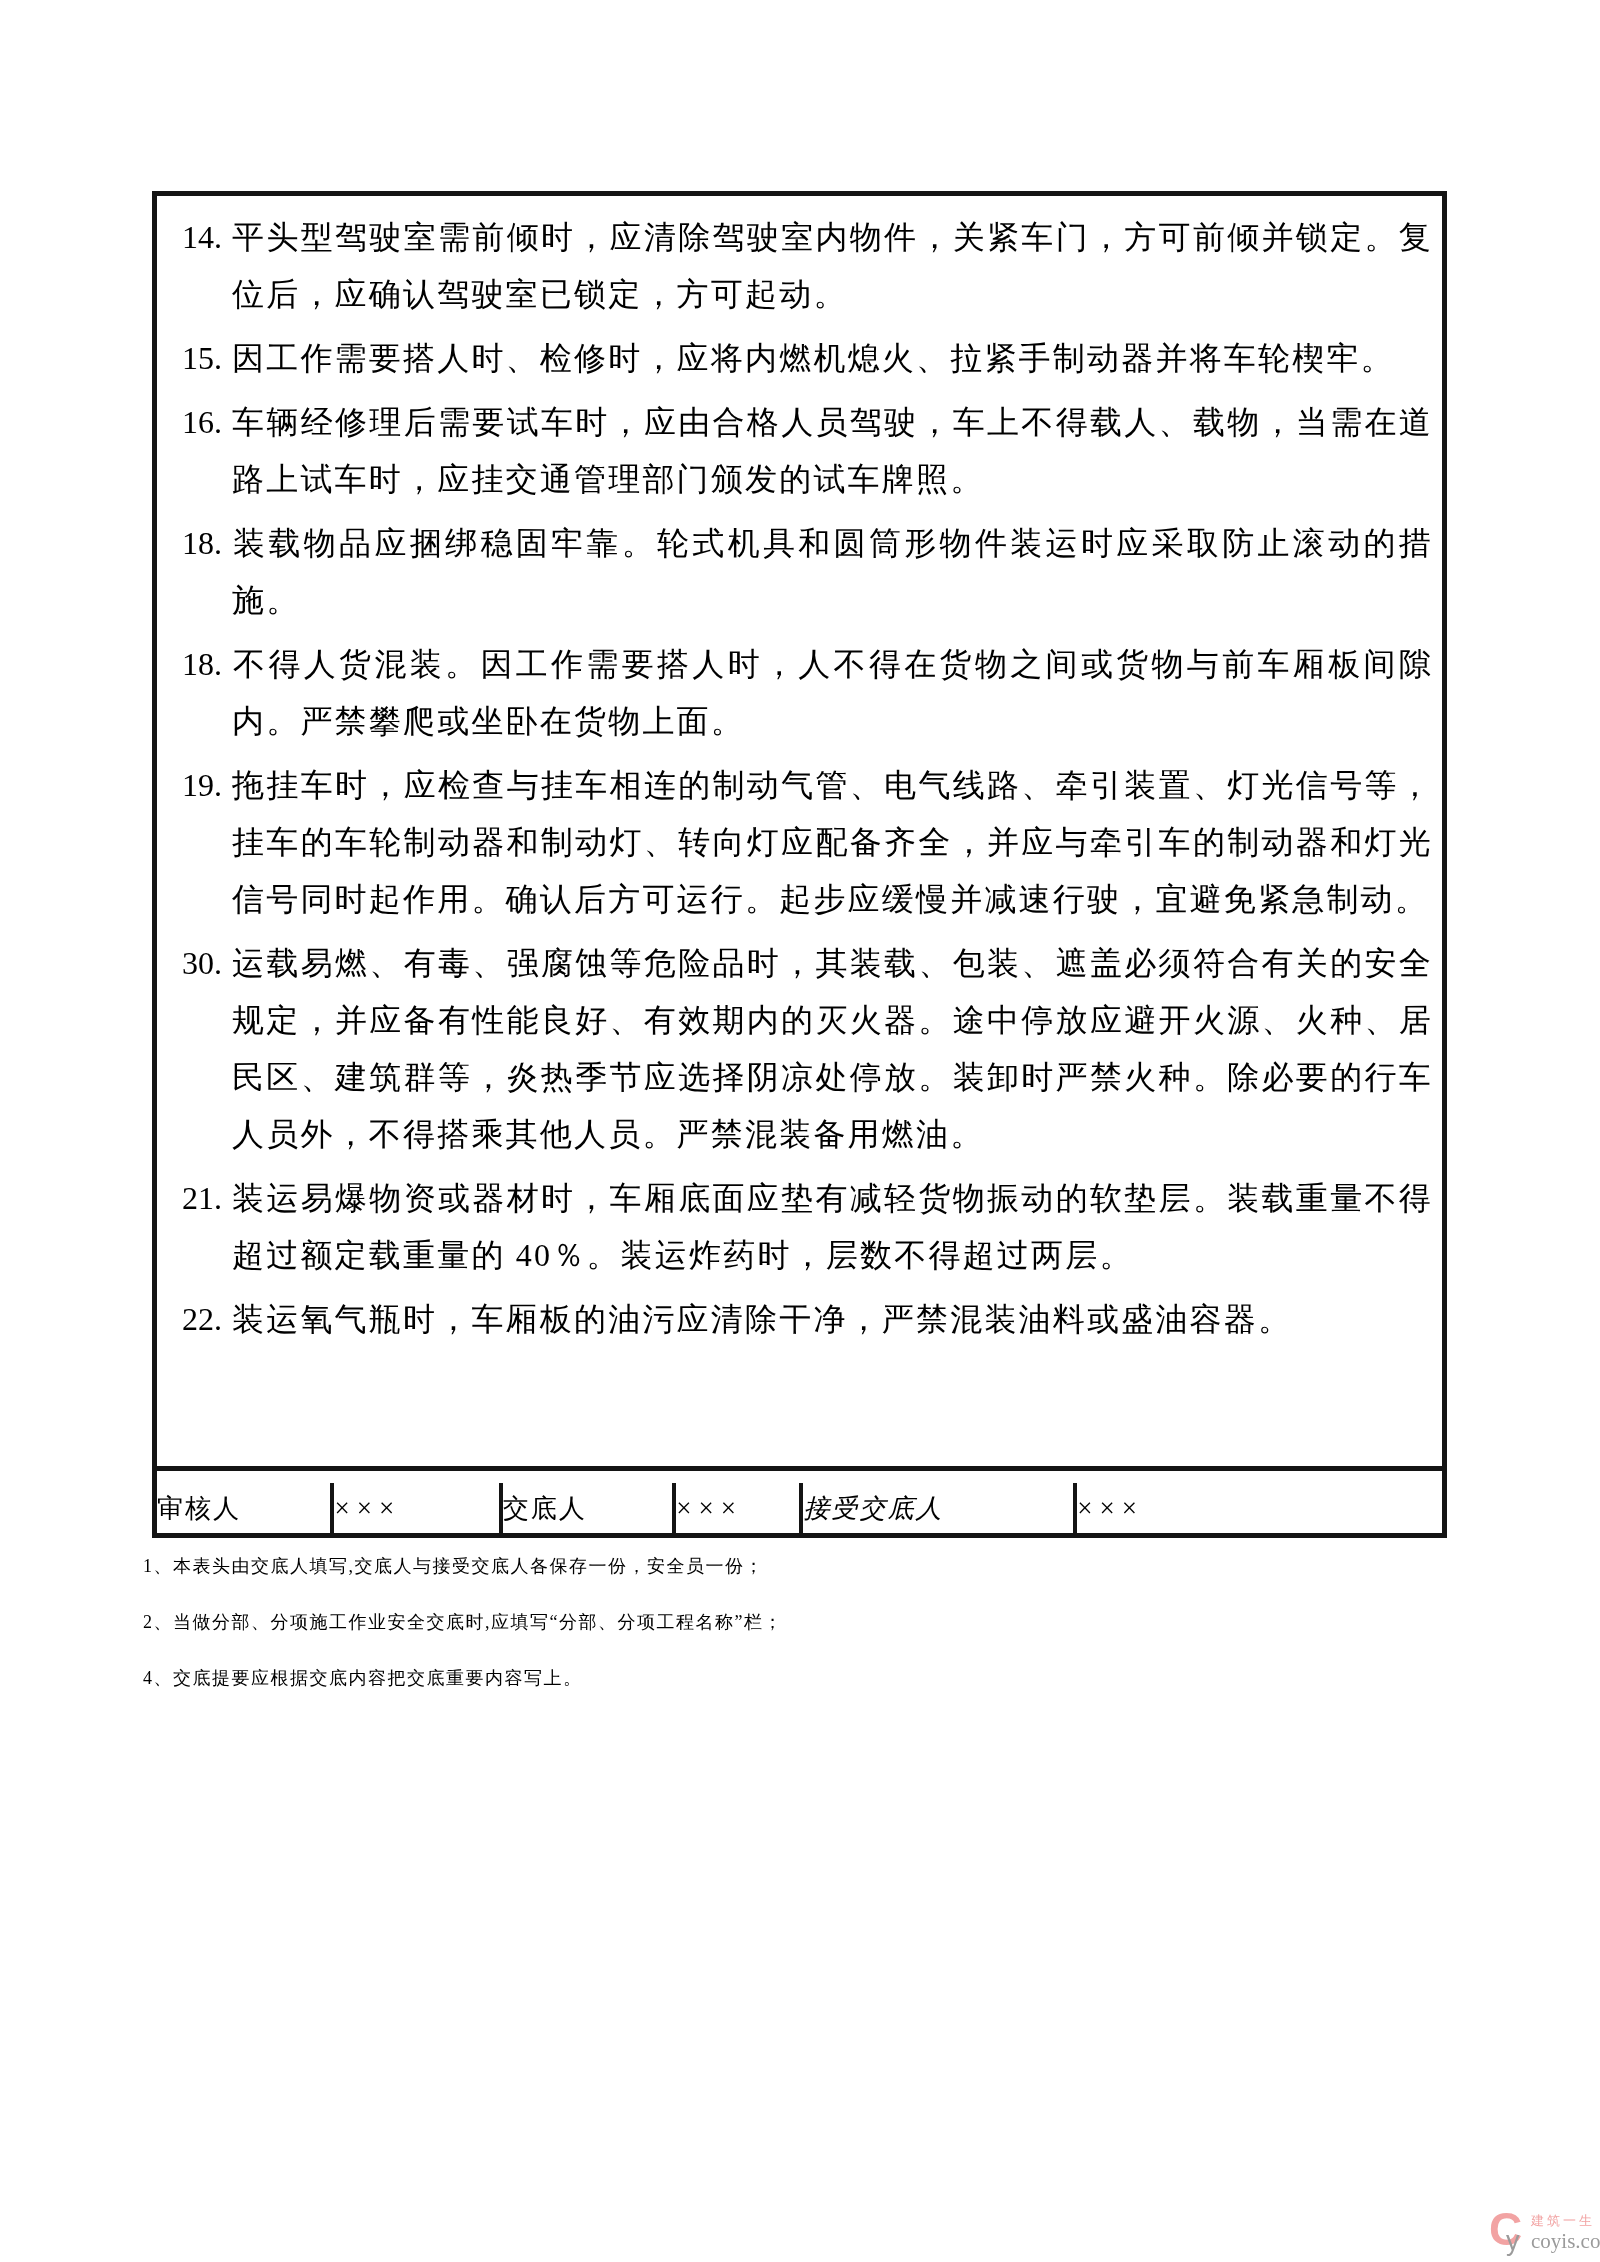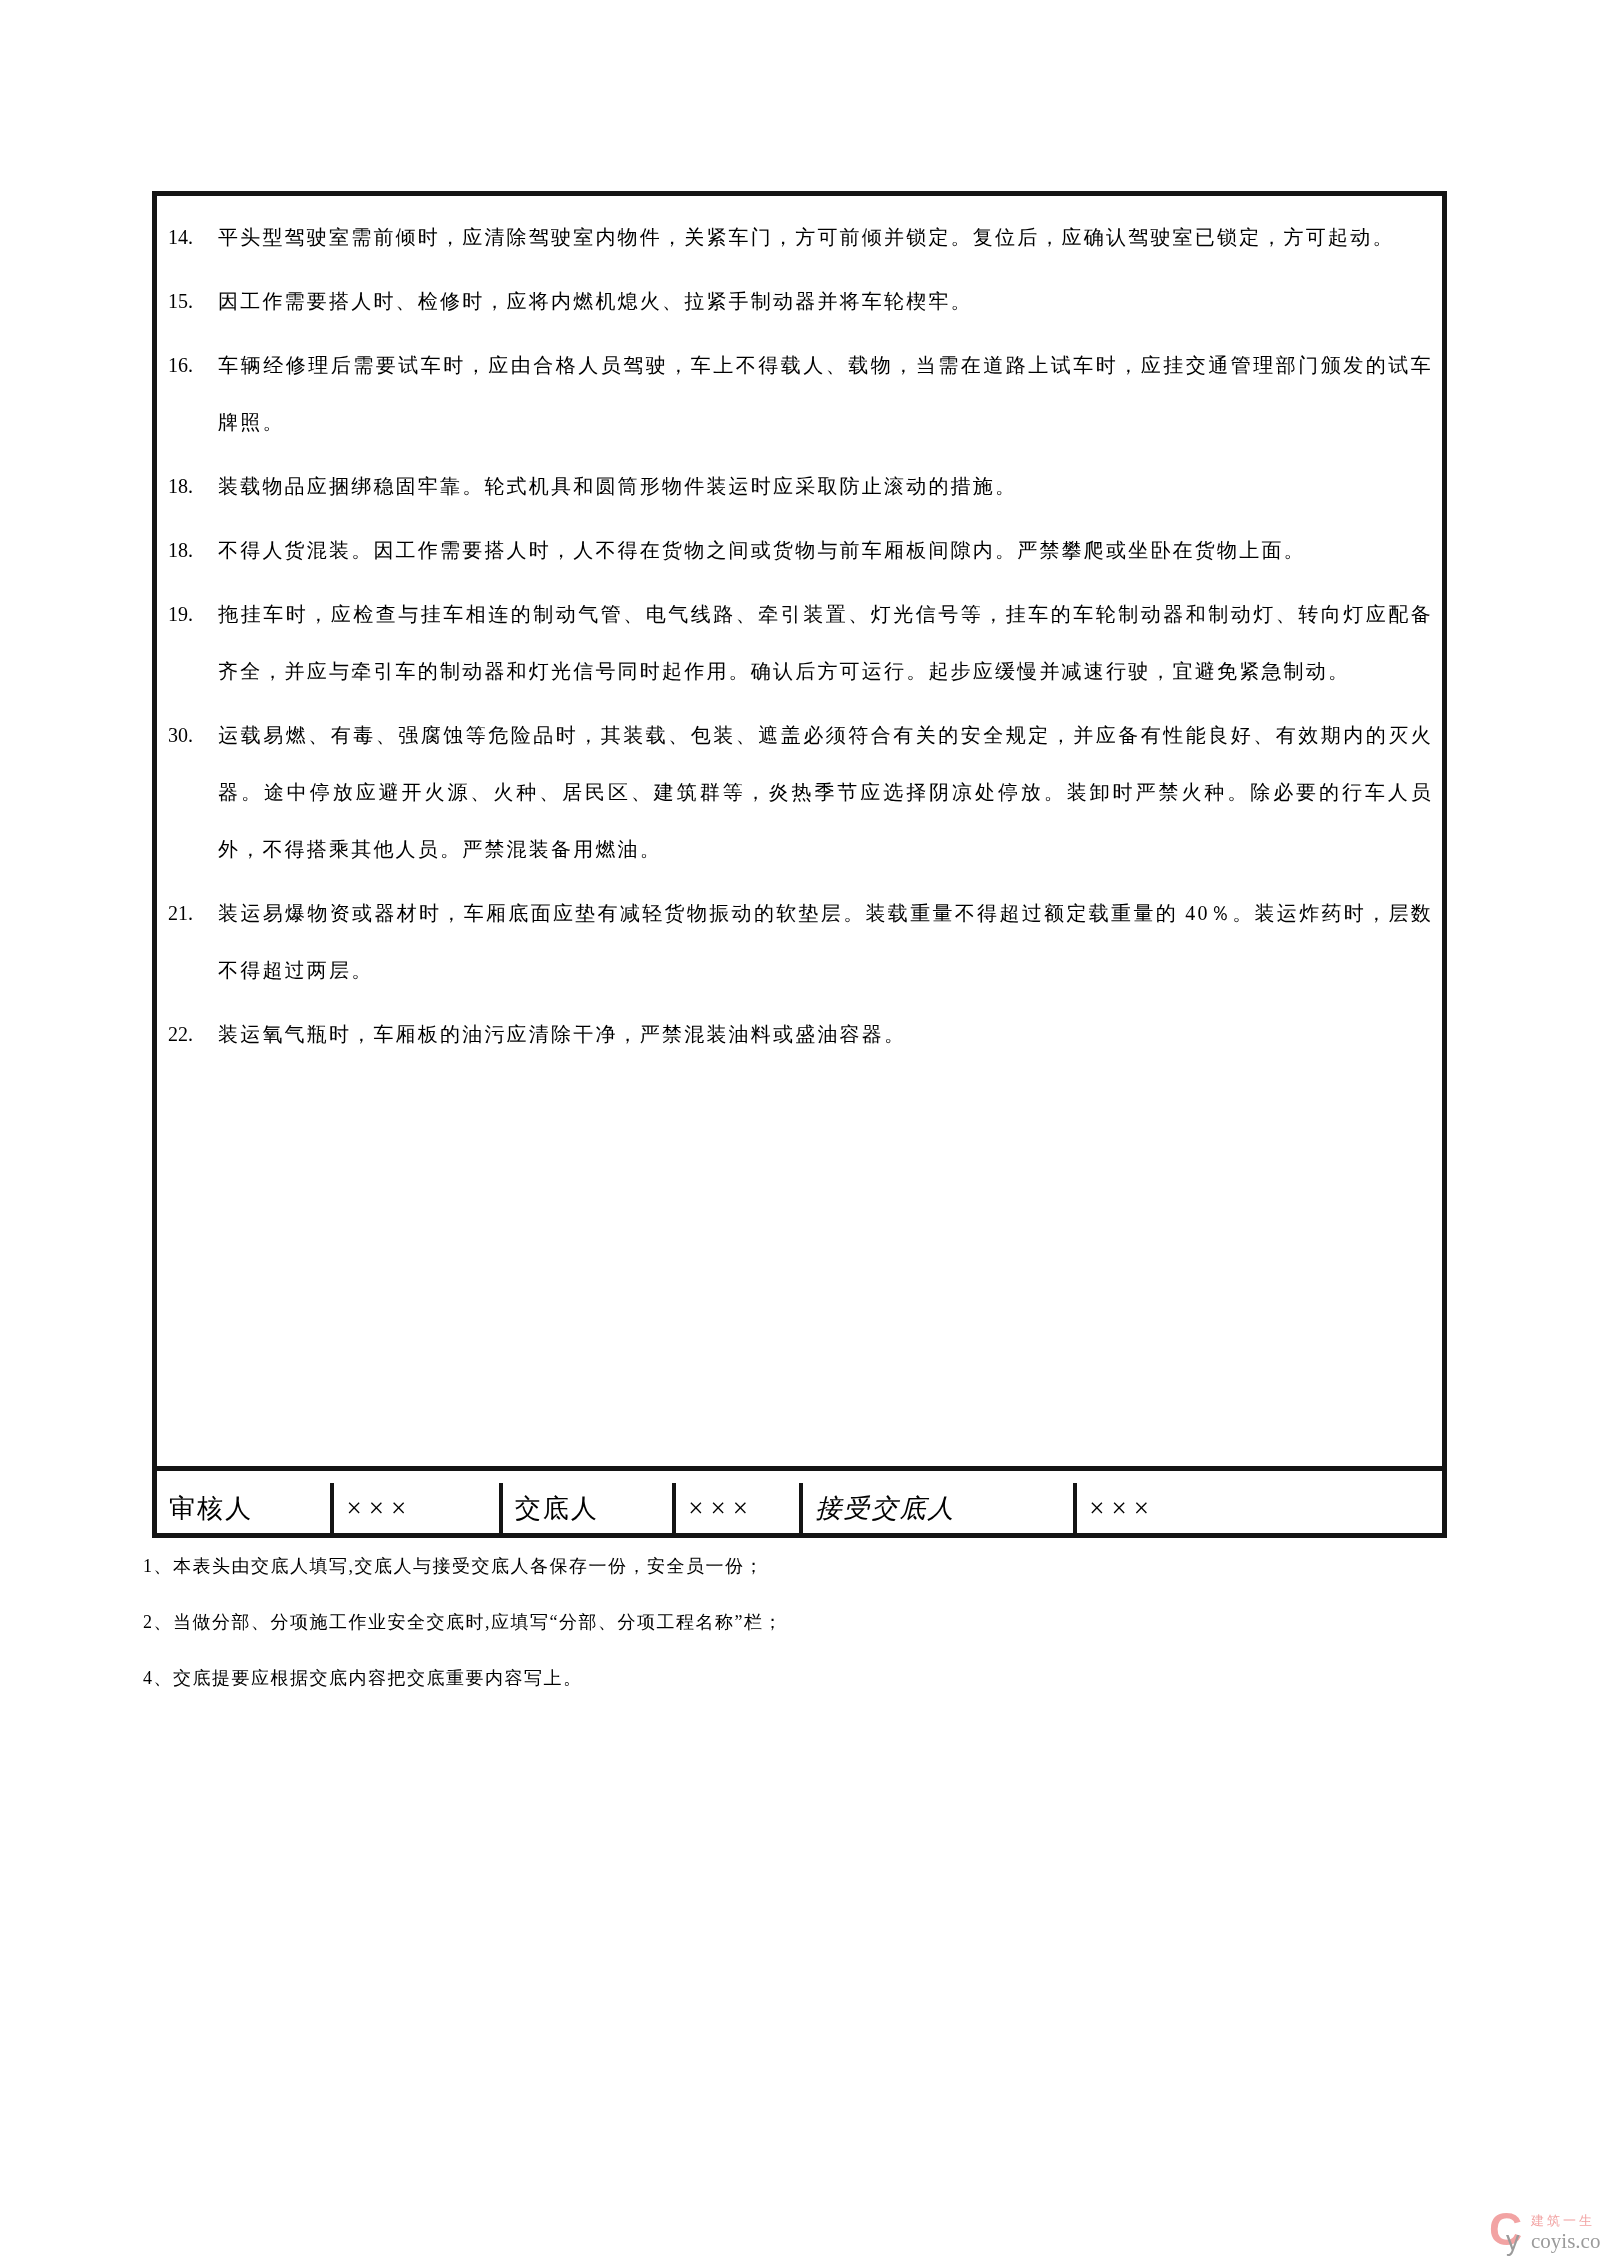--- a/index.html
+++ b/index.html
@@ -22,22 +22,22 @@
     width: 1295px;
     height: 1347px;
     border: 5px solid #141414;
     box-sizing: border-box;
     background: #ffffff;
   }
   .items {
     padding: 13px 9px 0 11px;
   }
   .item {
-    margin: 0 0 7px 0;
-    font-size: 20px;
+    margin: 0 0 7px 14px;
+    font-size: 32px;
     line-height: 57px;
     letter-spacing: 2.2px;
     text-align: justify;
     text-justify: inter-ideograph;
     padding-left: 50px;
     text-indent: -50px;
   }
   .item .num {
     display: inline-block;
     width: 50px;
@@ -50,21 +50,21 @@
     right: 0;
     bottom: 0;
     height: 62px;
     display: flex;
     border-top: 5px solid #141414;
     box-sizing: content-box;
   }
   .cell {
     display: flex;
     align-items: center;
-    padding-left: 12px;
+    padding-left: 0;
     font-size: 26px;
     letter-spacing: 2px;
     box-sizing: border-box;
     white-space: nowrap;
     overflow: hidden;
     margin-top: 12px;
   }
   .cell + .cell { border-left: 4px solid #141414; }
   .cell.value { letter-spacing: 7px; font-size: 27px; }
   .c0 { width: 13.5%; }

